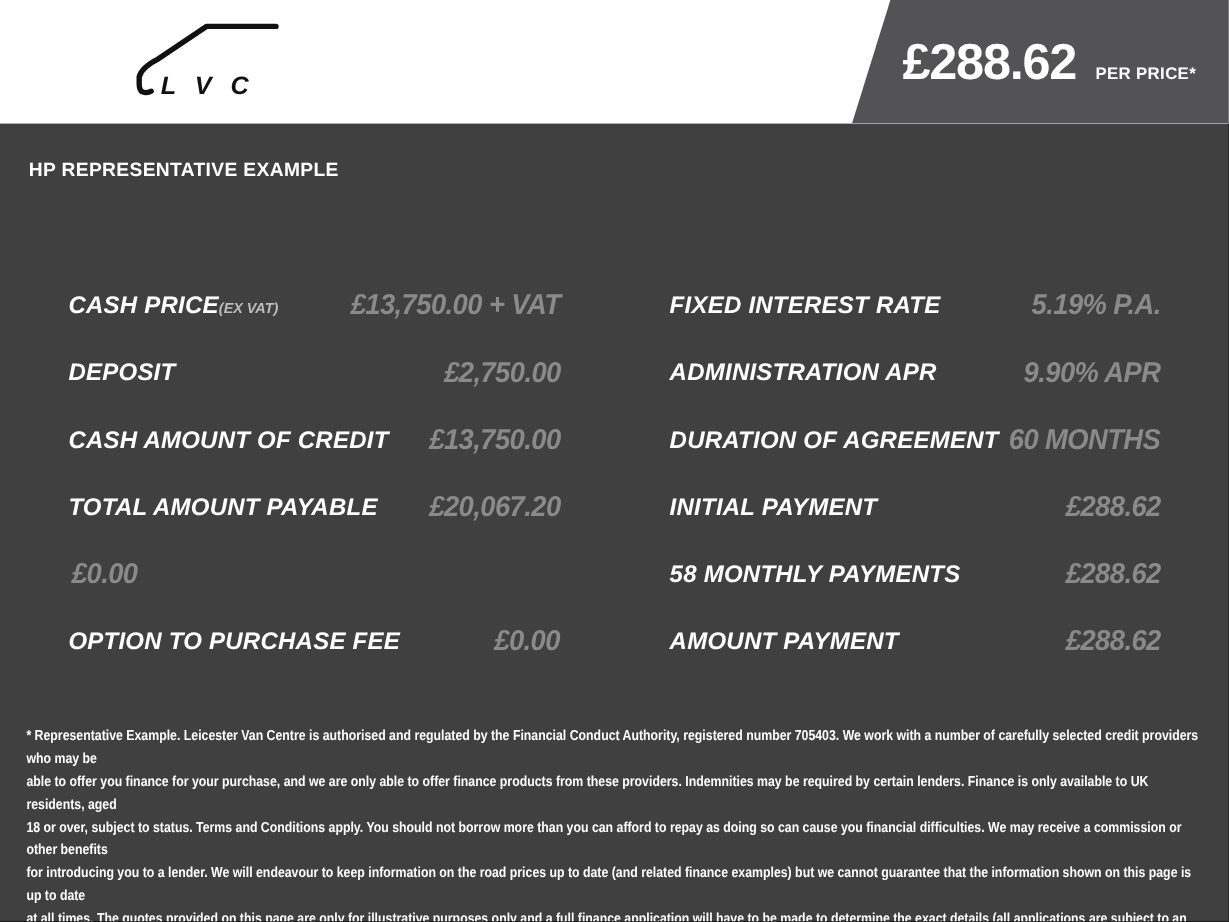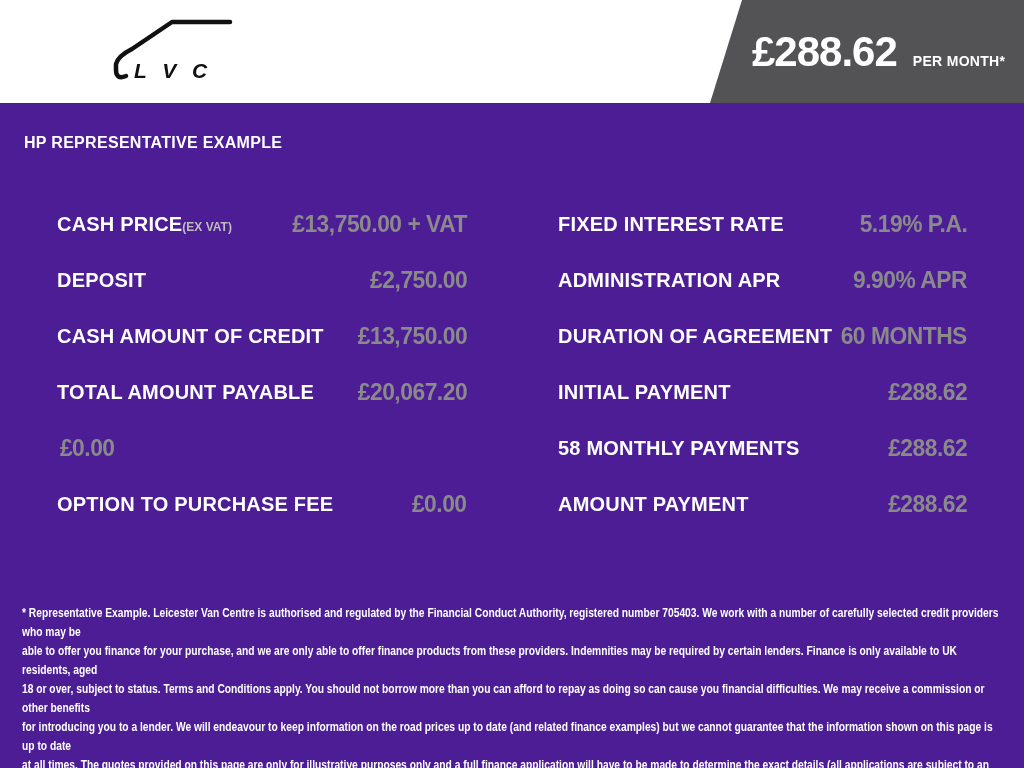--- a/index.html
+++ b/index.html
@@ -1,20 +1,20 @@
 <!DOCTYPE html>
 <html><head>
 <meta charset="utf-8">
 <style>
   html, body { margin: 0; padding: 0; background: #000; }
   .stage {
     position: relative;
     width: 1024px;
     height: 768px;
-    background: #4c1d95;
+    background: #404040;
     overflow: hidden;
     font-family: "Liberation Sans", sans-serif;
   }
 
   
   .header {
     position: absolute;
     left: 0; top: 0;
     width: 1024px; height: 103px;
     background: #ffffff;
@@ -63,21 +63,22 @@
     left: 24px; top: 134px;
     color: #ffffff;
     font-size: 16px;
     font-weight: bold;
     letter-spacing: 0.3px;
   }
 
   
   .finance-col {
     position: absolute;
-    top: 196px;
+    top: 227px;
+    font-style: italic;
   }
   .finance-col.left  { left: 57px;  width: 410px; }
   .finance-col.right { left: 558px; width: 409px; }
   .finance-row {
     height: 56px;
     display: flex;
     justify-content: space-between;
     align-items: center;
   }
   .row-left { display: flex; align-items: baseline; }
@@ -126,21 +127,21 @@
 <div class="stage">
 
   <div class="header">
     <svg class="logo-svg" viewBox="0 0 130 78" xmlns="http://www.w3.org/2000/svg">
       <path d="M120 6 L62 6 L22 33 Q8 40 6 48 L6 54 Q6 64 16 60" fill="none" stroke="#111111" stroke-width="4.5" stroke-linecap="round" stroke-linejoin="round"></path>
       <text class="logo-letters" x="24" y="62">L V C</text>
     </svg>
 
     <div class="price-banner">
       <span class="price-amount">£288.62</span>
-      <span class="price-per">PER MONTH*</span>
+      <span class="price-per">PER PRICE*</span>
     </div>
   </div>
 
   <div class="page-title">HP REPRESENTATIVE EXAMPLE</div>
 
   <div class="finance-col left">
     <div class="finance-row">
       <span class="row-left">
         <span class="row-label">CASH PRICE</span>
         <span class="row-note">(EX VAT)</span>

